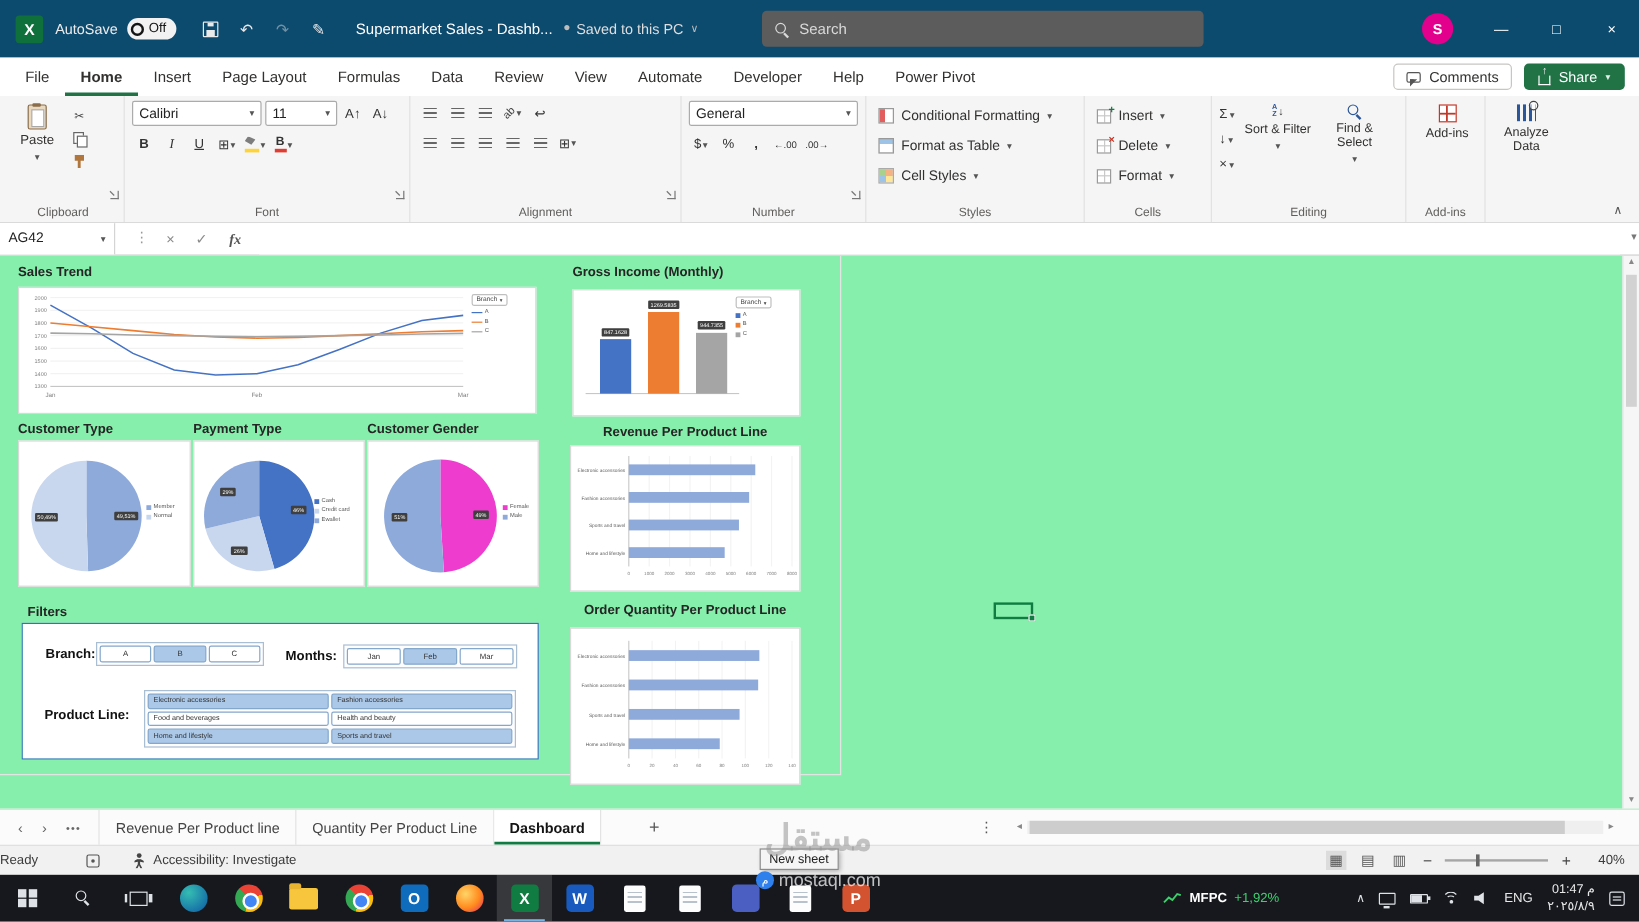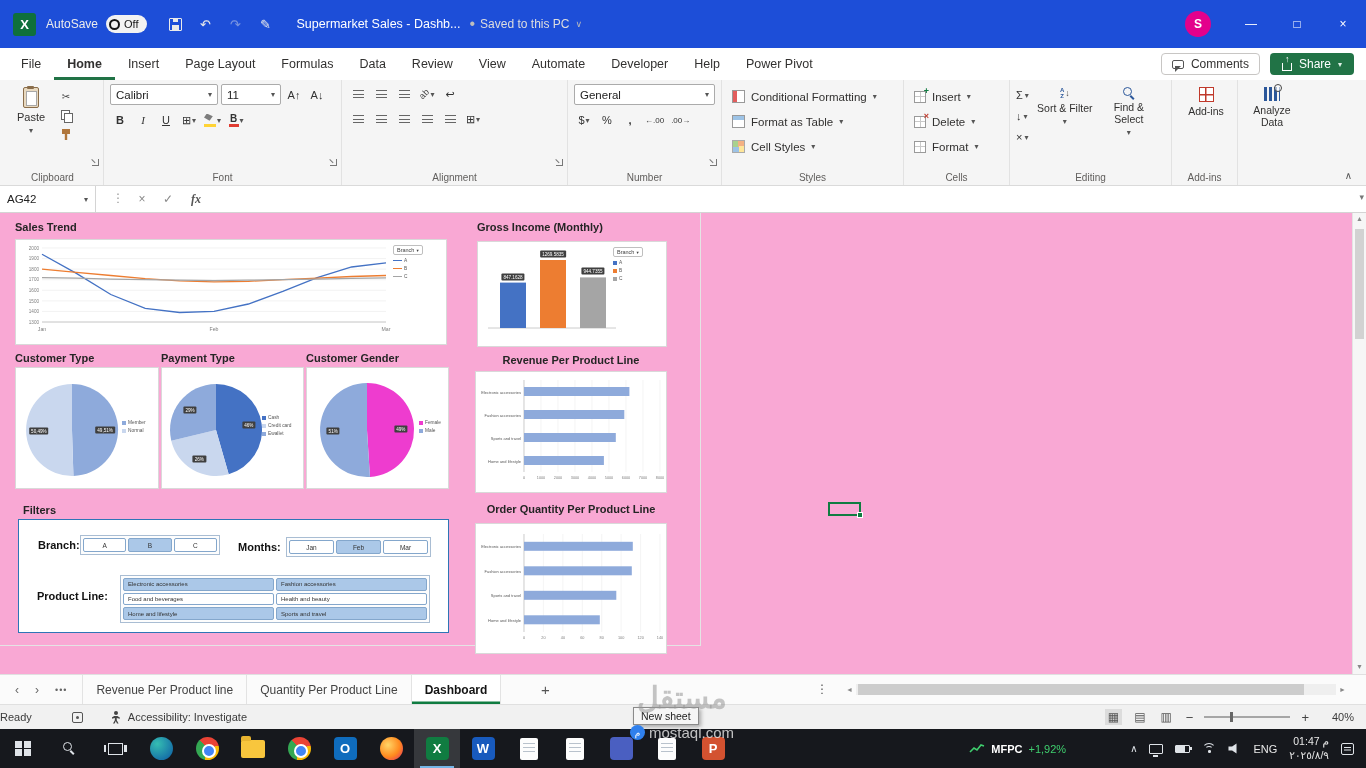--- a/index.html
+++ b/index.html
@@ -1,21 +1,21 @@
 <!DOCTYPE html>
 <html><head>
 <meta charset="utf-8">
 <style>
   html,body{margin:0;padding:0;background:#3a3a3a}
   *{box-sizing:border-box}
   .screen{position:relative;width:1366px;height:768px;background:#fff;overflow:hidden;
           font-family:"Liberation Sans",sans-serif;-webkit-font-smoothing:antialiased}
 
   
-  .titlebar{position:absolute;left:0;top:0;width:1366px;height:48px;background:#1d4ed8;display:flex;align-items:center;color:#fff}
+  .titlebar{position:absolute;left:0;top:0;width:1366px;height:48px;background:#0c4a6e;display:flex;align-items:center;color:#fff}
   .excel-logo{width:23px;height:23px;margin:0 10px 0 13px;background:#0f703b;border-radius:3px;display:flex;align-items:center;justify-content:center}
   .excel-logo::after{content:"X";color:#fff;font-weight:700;font-size:13px}
   .tb-text{font-size:12px;color:#ececec;margin-right:8px;white-space:nowrap}
   .autosave-toggle{height:18px;border-radius:10px;background:#f2f2f2;color:#151515;display:flex;align-items:center;gap:4px;padding:0 8px 0 3px;font-size:11px;margin-right:14px}
   .knob{width:11px;height:11px;border-radius:50%;border:2px solid #151515;background:#f2f2f2}
   .tb-icon{min-width:24px;text-align:center;font-size:13px;color:#eaeaea;margin:0 3px;display:flex;align-items:center;justify-content:center}
   .dim{opacity:.45}
   .i-floppy{position:relative;width:13px;height:13px;border:1.5px solid #eaeaea;border-radius:1px;display:inline-block}
   .i-floppy::before{content:"";position:absolute;left:3px;top:0;width:5px;height:3.5px;background:#eaeaea}
   .i-floppy::after{content:"";position:absolute;left:2px;bottom:0;width:7px;height:4.5px;background:#eaeaea}
@@ -103,21 +103,21 @@
   
   .formulabar{position:absolute;left:0;top:186px;width:1366px;height:27px;background:#fff;border-bottom:1px solid #d4d4d4}
   .name-box{position:absolute;left:0;top:0;width:96px;height:26px;border-right:1px solid #d4d4d4;display:flex;align-items:center;justify-content:space-between;padding:0 7px;font-size:11.5px;color:#222;background:#fff}
   .fb-sep{position:absolute;left:112px;top:5px;color:#999;font-size:12px}
   .fb-ic{position:absolute;top:0;height:26px;width:24px;display:flex;align-items:center;justify-content:center;font-size:12px;color:#8a8a8a}
   .fb-fx{font-style:italic;font-weight:700;color:#555;font-family:"Liberation Serif",serif}
   .fb-input{position:absolute;left:216px;top:0;right:16px;height:26px;background:#fff}
   .fb-exp{position:absolute;right:2px;top:6px;font-size:9px;color:#777}
 
   
-  .sheet{position:absolute;left:0;top:213px;width:1366px;height:461px;background:#f9a8d4;overflow:hidden}
+  .sheet{position:absolute;left:0;top:213px;width:1366px;height:461px;background:#86efac;overflow:hidden}
   .vline{position:absolute;left:700px;top:0;width:1px;height:433px;background:#e4e4e4}
   .hline{position:absolute;left:0;top:432px;width:700px;height:1px;background:#e4e4e4}
   .vscroll{position:absolute;right:0;top:0;width:14px;height:461px;background:#f6f6f6;border-left:1px solid #e4e4e4}
   .vs-up{position:absolute;left:0;top:2px;width:13px;text-align:center;font-size:7px;color:#888}
   .vs-down{position:absolute;left:0;bottom:4px;width:13px;text-align:center;font-size:7px;color:#888}
   .vs-thumb{position:absolute;left:2px;top:16px;width:9px;height:110px;background:#d2d2d2}
   .ct{position:absolute;font-size:11px;font-weight:700;color:#252525;white-space:nowrap}
   #t-sales{left:15px;top:8px}
   #t-gross{left:477px;top:8px}
   #t-ctype{left:15px;top:139px}
@@ -254,20 +254,24 @@
       </span>
     <span class="tb-icon">↶</span>
     <span class="tb-icon dim">↷</span>
     <span class="tb-icon">✎</span>
     <span class="tb-title">Supermarket Sales - Dashb...</span>
     <span class="tb-dot">•</span>
     <span class="tb-saved">
       <span>Saved to this PC</span>
       <span class="chv">∨</span>
     </span>
+    <div class="tb-search">
+      <span class="i-mag"></span>
+      <span>Search</span>
+    </div>
     <div class="tb-avatar">S</div>
     <div class="win-btns">
       <span class="win-btn">—</span>
       <span class="win-btn">□</span>
       <span class="win-btn">×</span>
     </div>
   </div>
 
   <div class="tabrow">
     <div id="ribbon-tabs">

